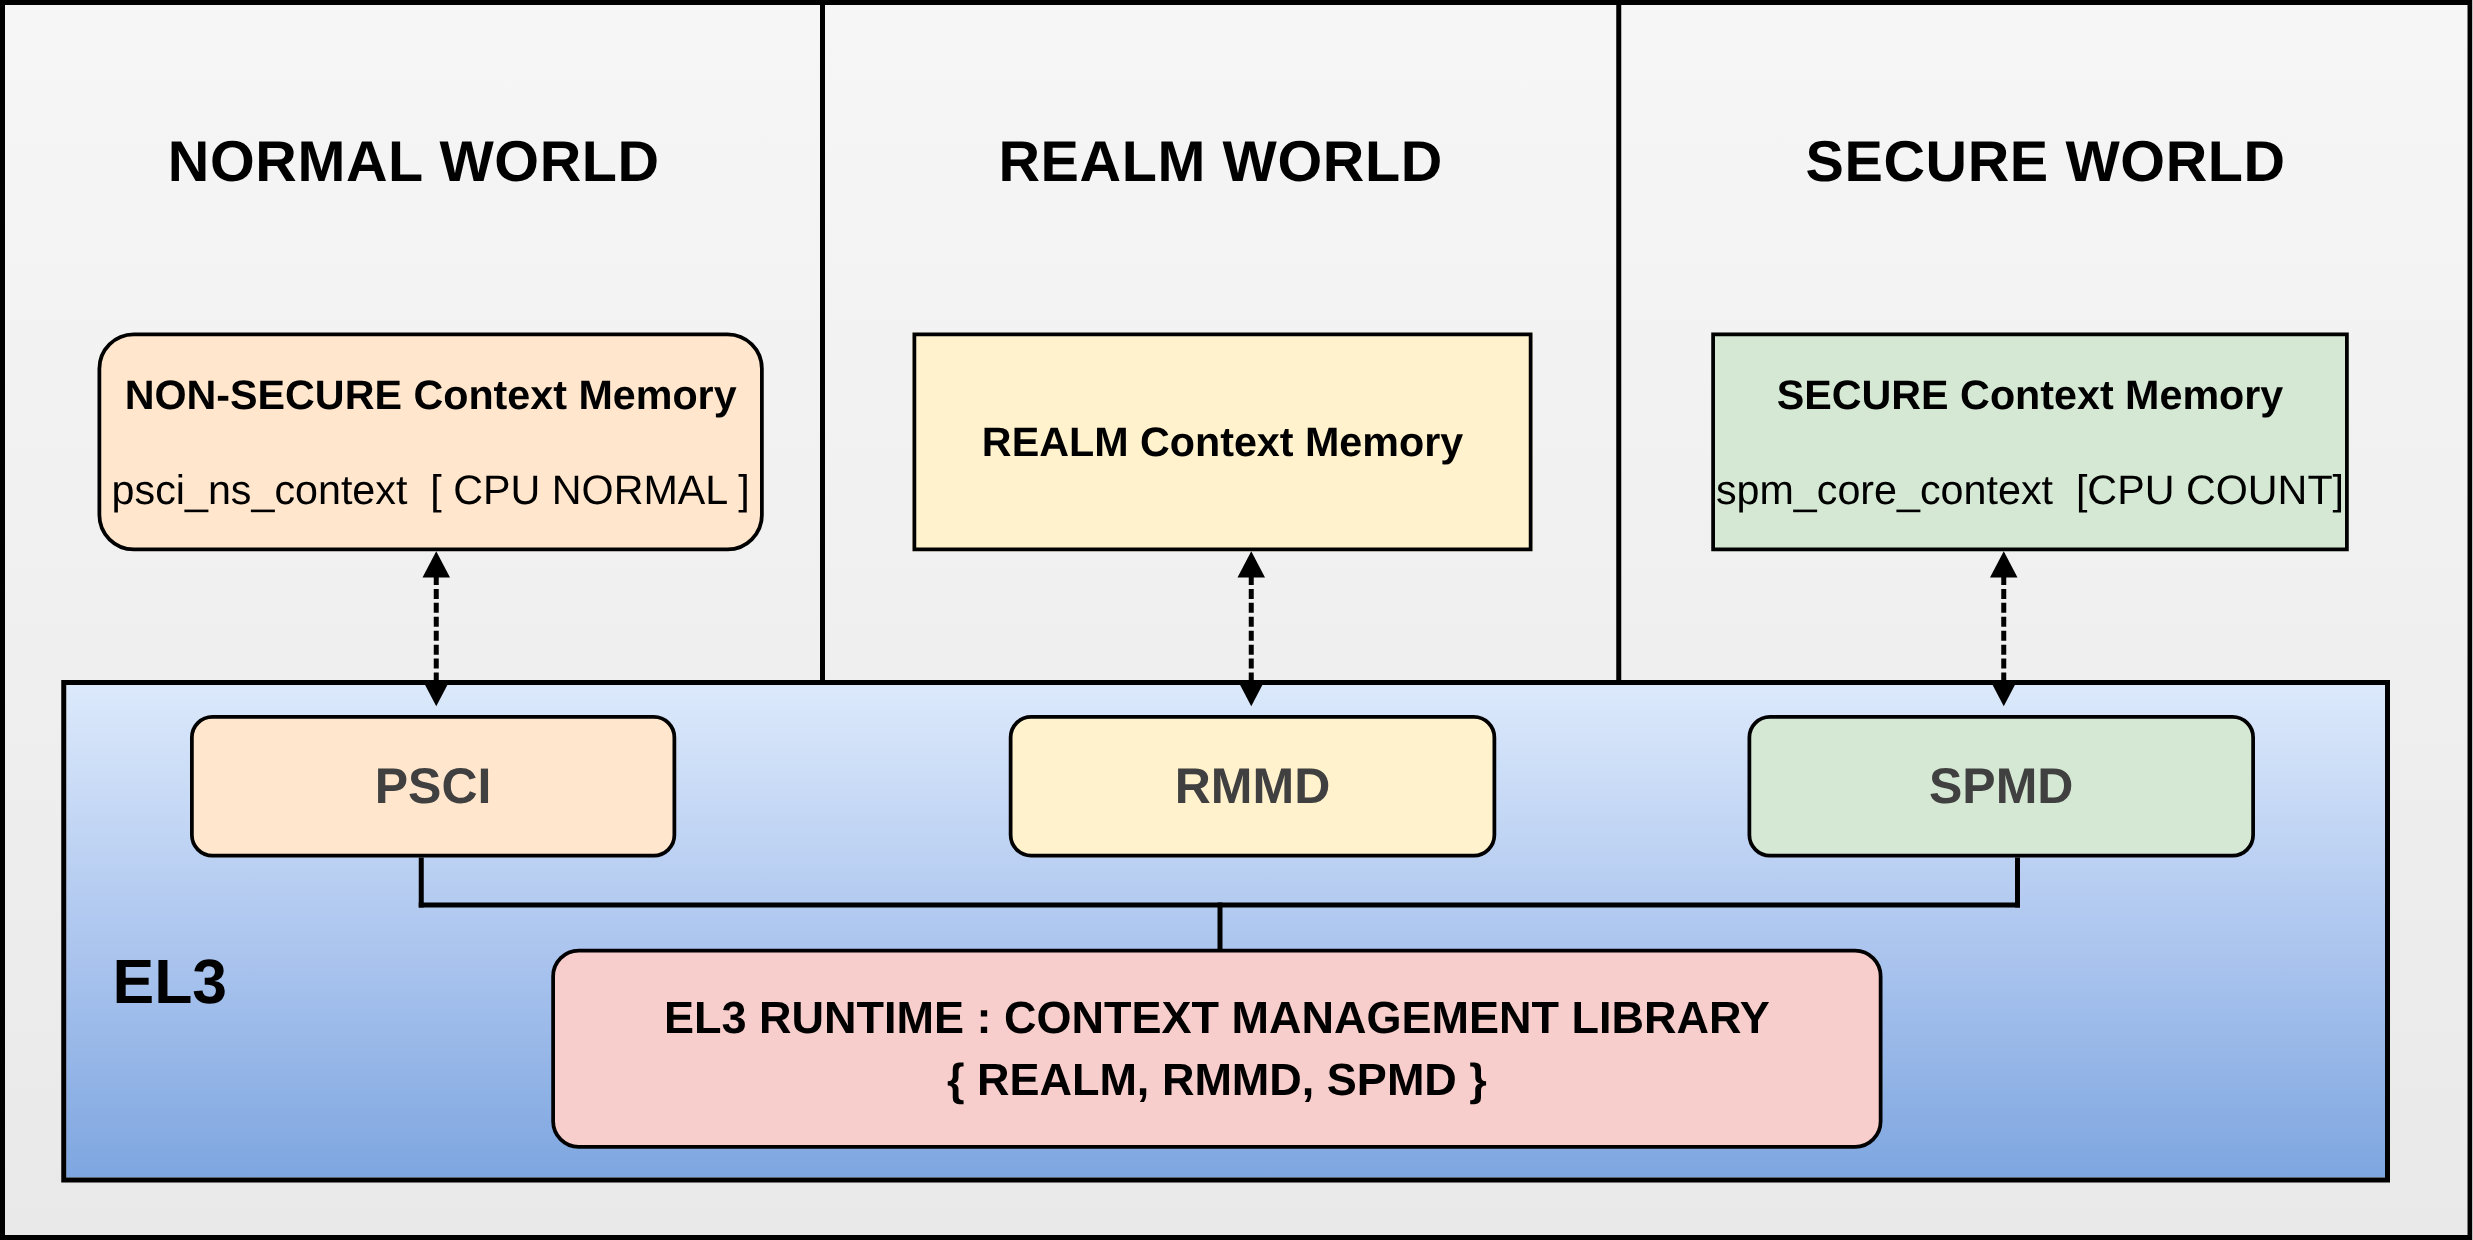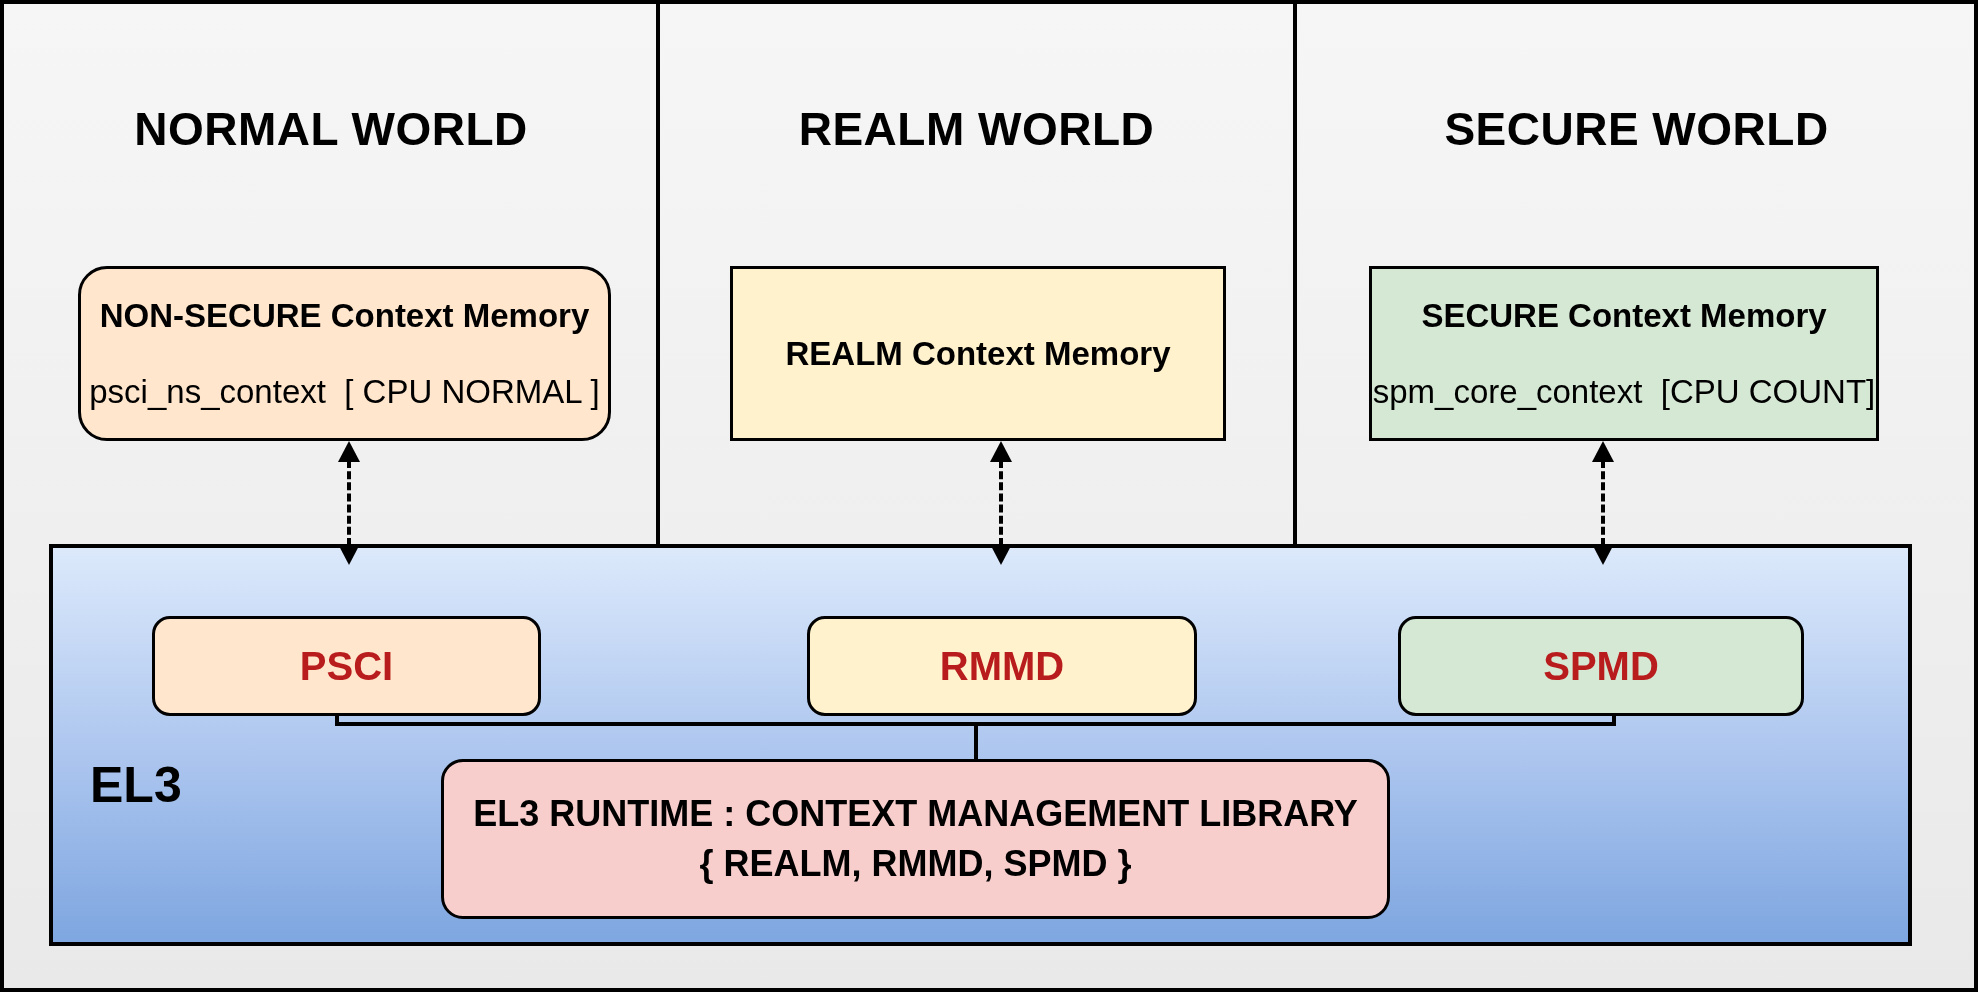--- a/index.html
+++ b/index.html
@@ -65,39 +65,39 @@
     box-sizing:border-box;border:4px solid #000;
     background:linear-gradient(180deg,#dce9fb 0%,#aac4ee 55%,#7ea6e0 100%);
   }
   .el3-label{
     position:absolute;left:86px;top:752px;
     font-size:50px;font-weight:bold;color:#000;z-index:4;
   }
 
   
   .disp-box{
-    position:absolute;top:568px;height:100px;box-sizing:border-box;
+    position:absolute;top:568px;height:114px;box-sizing:border-box;
     border:3px solid #000;border-radius:18px;
     display:flex;align-items:center;justify-content:center;
-    font-size:40px;font-weight:bold;color:#b91c1c;z-index:4;margin-top:44px;
+    font-size:40px;font-weight:bold;color:#404040;z-index:4;
   }
   .d1{left:148px;width:389px;}
   .d2{left:803px;width:390px;}
   .d3{left:1394px;width:406px;}
 
   
   .conn{position:absolute;background:#000;z-index:3;}
   .conn-psci-drop{left:331px;top:682px;width:4px;height:40px;}
   .conn-spmd-drop{left:1608px;top:682px;width:4px;height:40px;}
   .conn-bus{left:331px;top:718px;width:1281px;height:4px;}
   .conn-runtime-drop{left:970px;top:718px;width:4px;height:40px;}
 
   
   .runtime-box{
-    position:absolute;left:437px;top:755px;width:949px;height:160px;
+    position:absolute;left:437px;top:755px;width:1065px;height:160px;
     box-sizing:border-box;border:3px solid #000;border-radius:22px;
     display:flex;flex-direction:column;align-items:center;justify-content:center;
     gap:8px;z-index:4;
   }
   .runtime-line{font-size:36px;font-weight:bold;color:#000;white-space:pre;text-align:center;}
 </style>
 </head>
 <body>
 
 <div class="stage">

